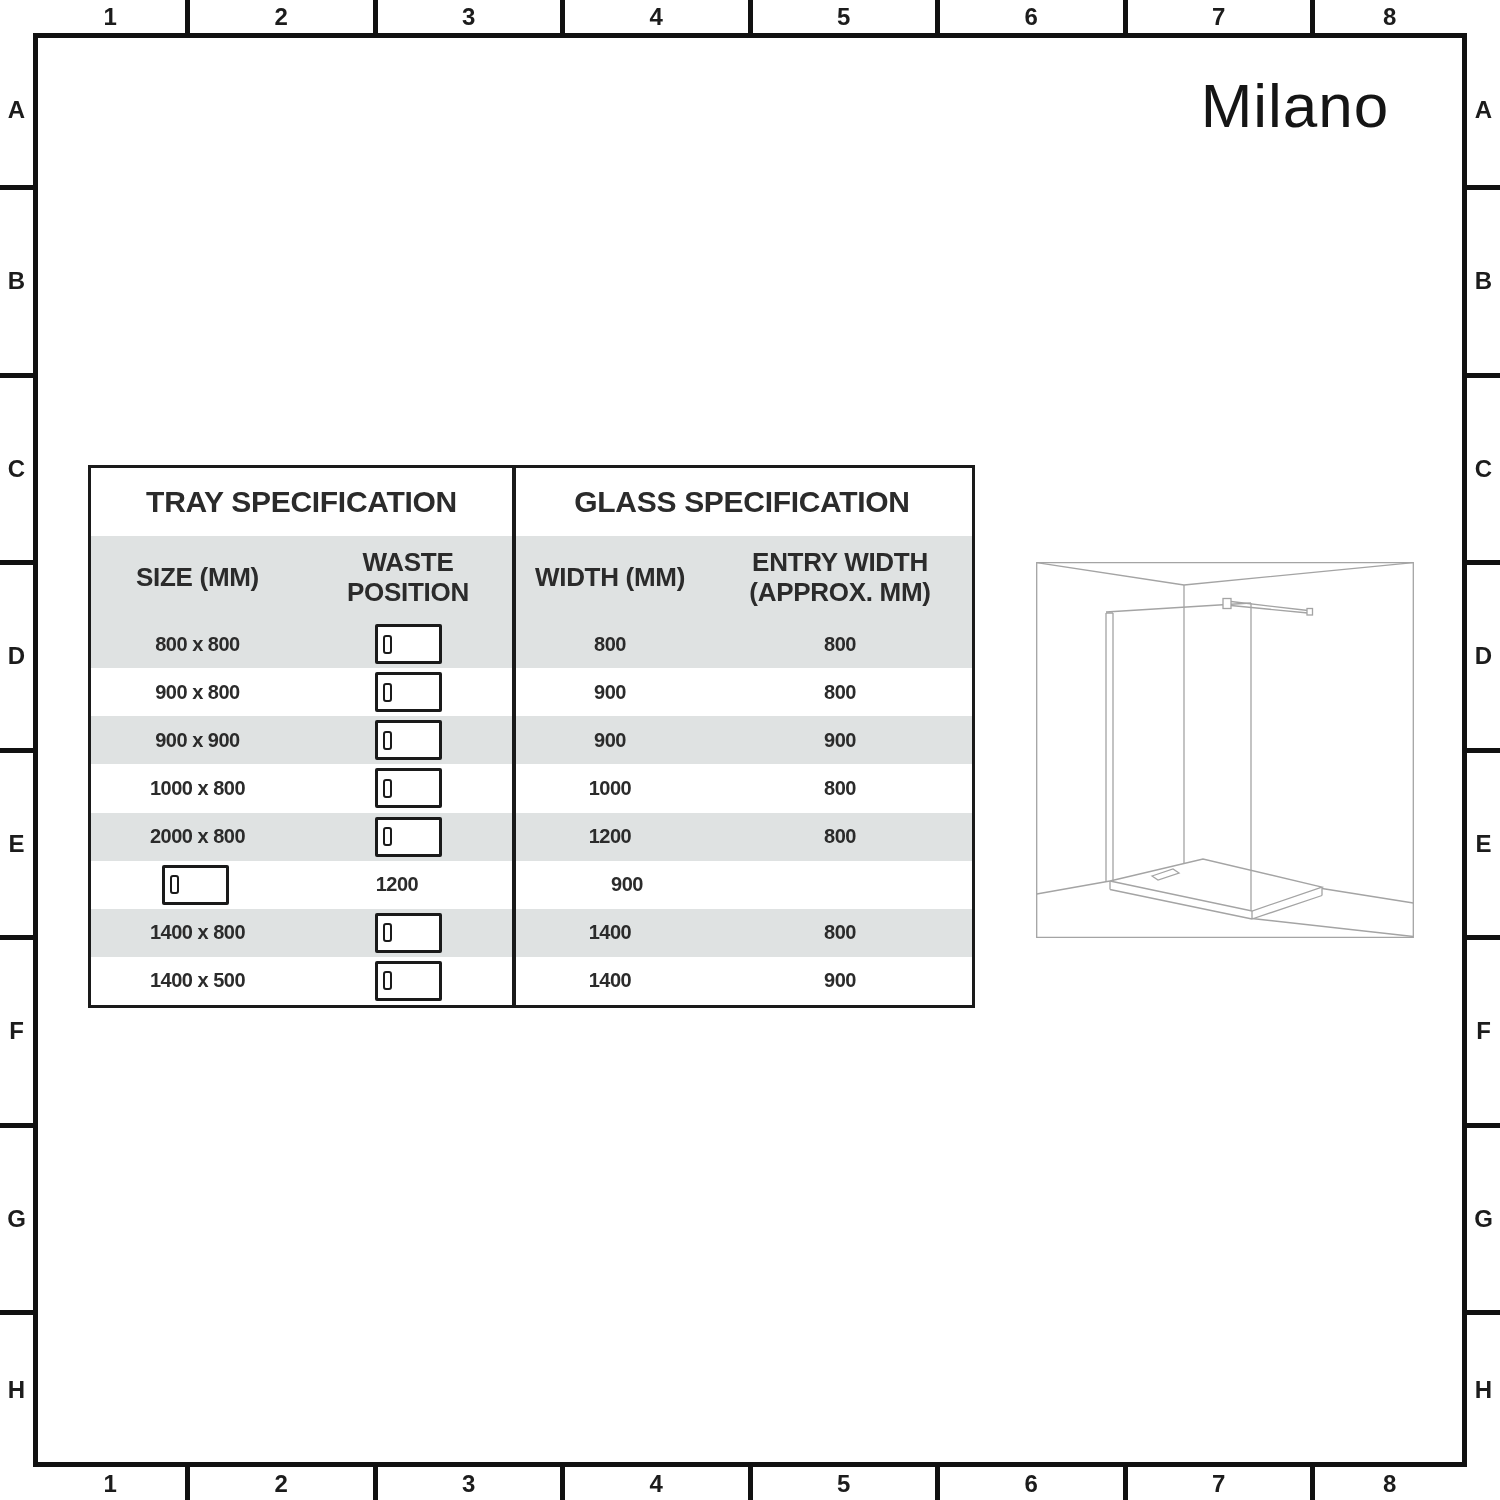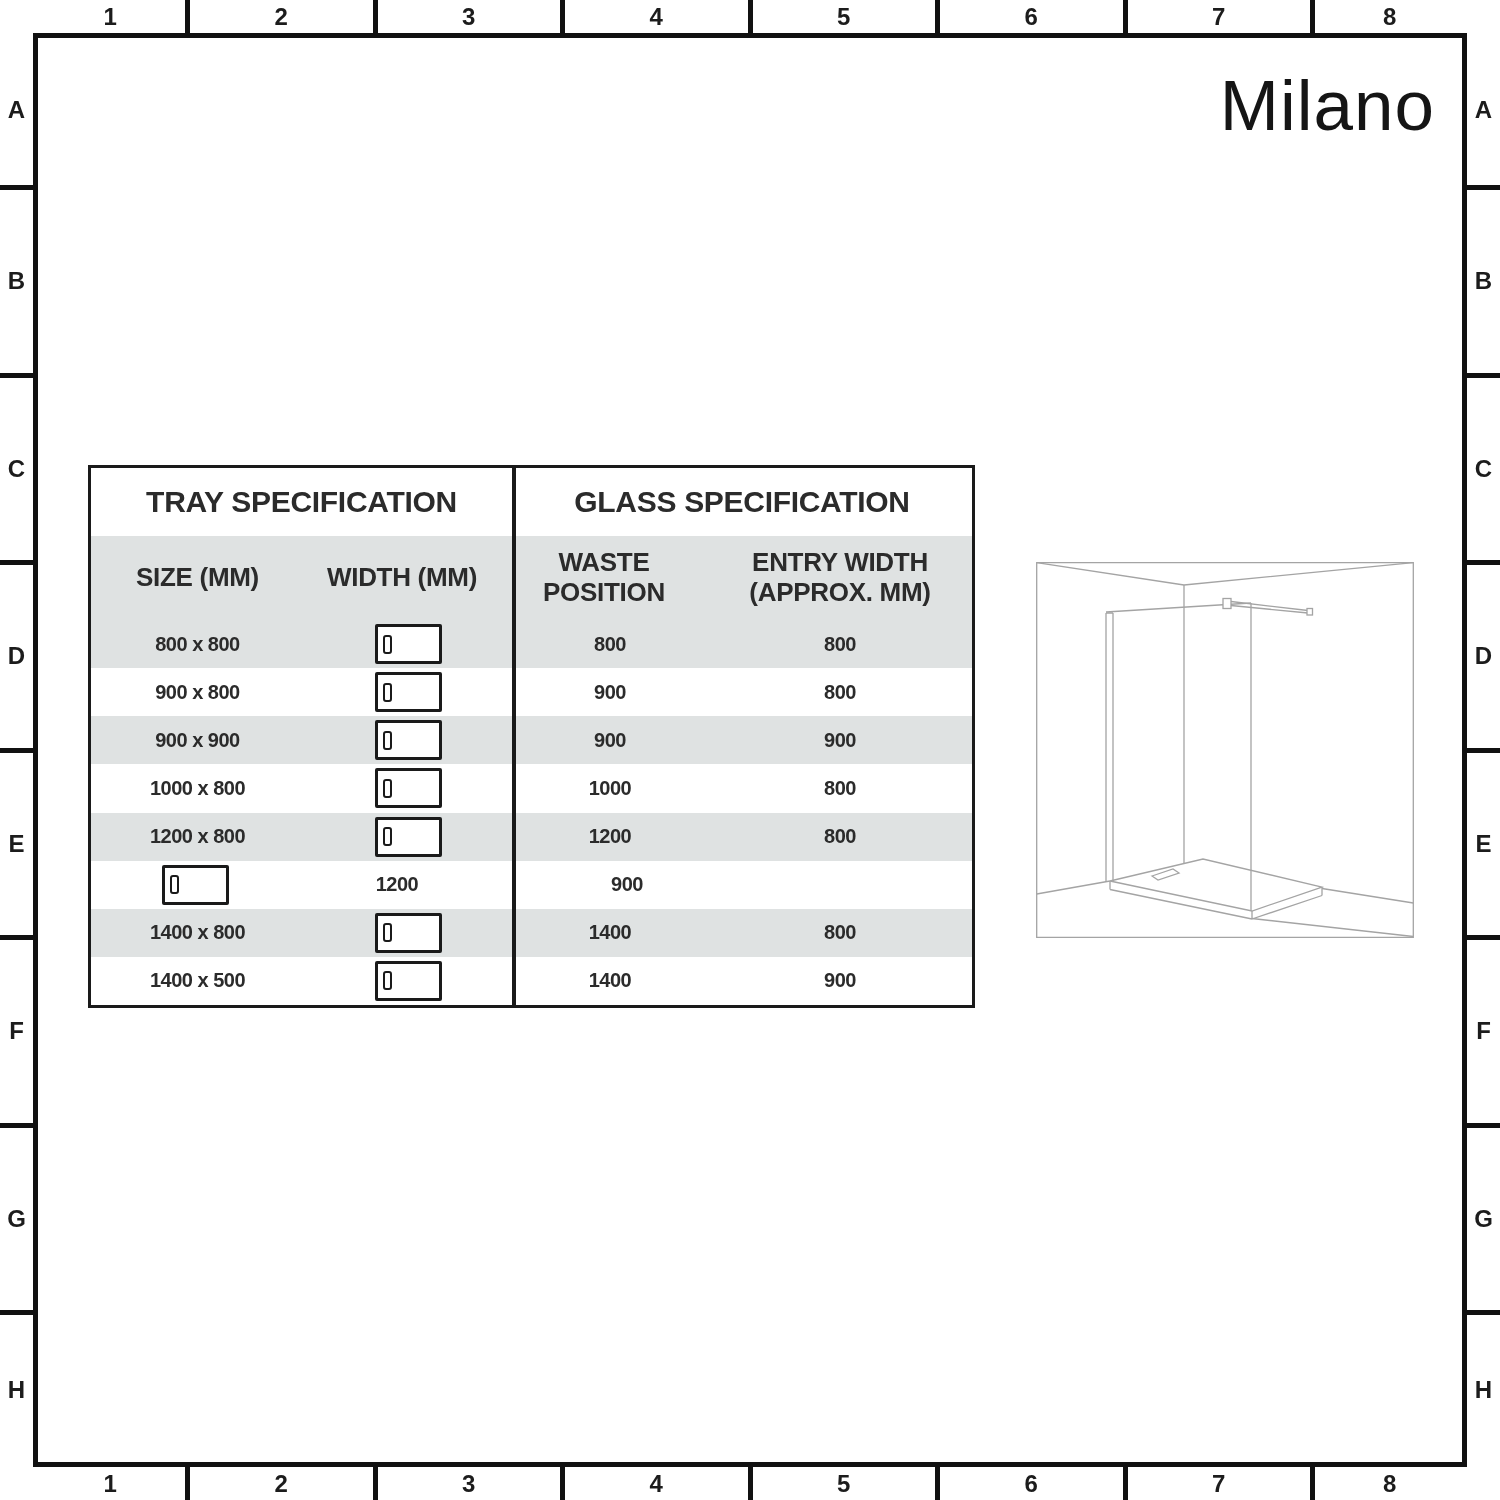--- a/index.html
+++ b/index.html
@@ -15,22 +15,22 @@
 
   
   .frame{position:absolute;left:33px;top:33px;width:1434px;height:1434px;
          border:5px solid var(--frame);box-sizing:border-box;}
   .tick{position:absolute;background:var(--frame);}
   .grid-label{position:absolute;display:flex;align-items:center;justify-content:center;
               font-size:24px;font-weight:bold;color:#1c1c1c;}
 
   
   .logo{position:absolute;left:1155px;top:60px;width:280px;height:92px;
-        font-family:"Liberation Sans",sans-serif;font-weight:300;font-size:71px;
-        line-height:92px;color:#151515;letter-spacing:1px;text-align:right;}
+        font-family:"Liberation Sans",sans-serif;font-weight:300;font-size:62px;
+        line-height:92px;color:#151515;letter-spacing:1px;text-align:center;}
 
   
   .spec-table{position:absolute;left:88px;top:465px;width:887px;height:543px;
               border:3px solid var(--ink);box-sizing:border-box;background:#fff;
               display:flex;flex-direction:column;color:var(--text);}
   .thead{display:flex;height:68px;flex:none;}
   .title{display:flex;align-items:center;justify-content:center;
          font-size:30px;font-weight:bold;letter-spacing:-0.3px;}
   .title.tray{width:421px;}
   .title.glass{width:460px;border-radius:24px;}
@@ -125,22 +125,22 @@
 
   <div class="logo">Milano</div>
 
   <div class="spec-table">
     <div class="thead">
       <div class="title tray">TRAY SPECIFICATION</div>
       <div class="title glass">GLASS SPECIFICATION</div>
     </div>
     <div class="subhead">
       <div class="cell c1">SIZE (MM)</div>
+      <div class="cell c2">WASTE POSITION</div>
       <div class="cell c3">WIDTH (MM)</div>
-      <div class="cell c2">WASTE POSITION</div>
       <div class="cell c4">ENTRY WIDTH (APPROX. MM)</div>
     </div>
     <div class="rows" id="table-rows">
         <div class="trow">
           <div class="cell c1">800 x 800</div>
           <div class="cell c2">
             <span class="waste-icon">
               <span class="waste-mark"></span>
             </span>
           </div>
@@ -171,21 +171,21 @@
           <div class="cell c1">1000 x 800</div>
           <div class="cell c2">
             <span class="waste-icon">
               <span class="waste-mark"></span>
             </span>
           </div>
           <div class="cell c3">1000</div>
           <div class="cell c4">800</div>
         </div>
         <div class="trow">
-          <div class="cell c1">1200 x 800</div>
+          <div class="cell c1">2000 x 800</div>
           <div class="cell c2">
             <span class="waste-icon">
               <span class="waste-mark"></span>
             </span>
           </div>
           <div class="cell c3">1200</div>
           <div class="cell c4">800</div>
         </div>
         <div class="trow">
           <div class="cell c2">

